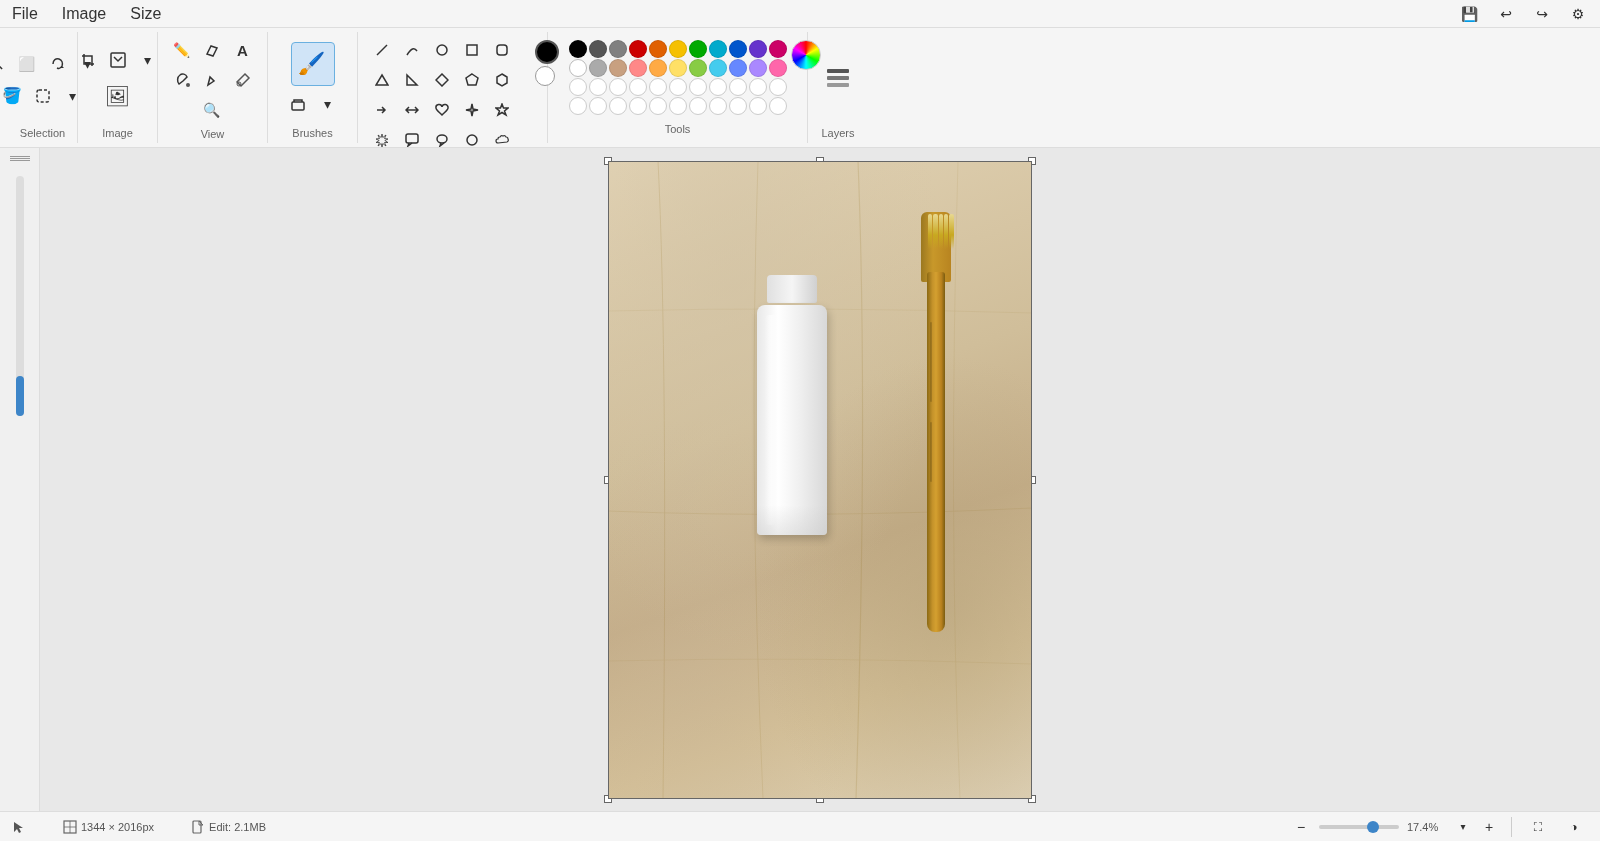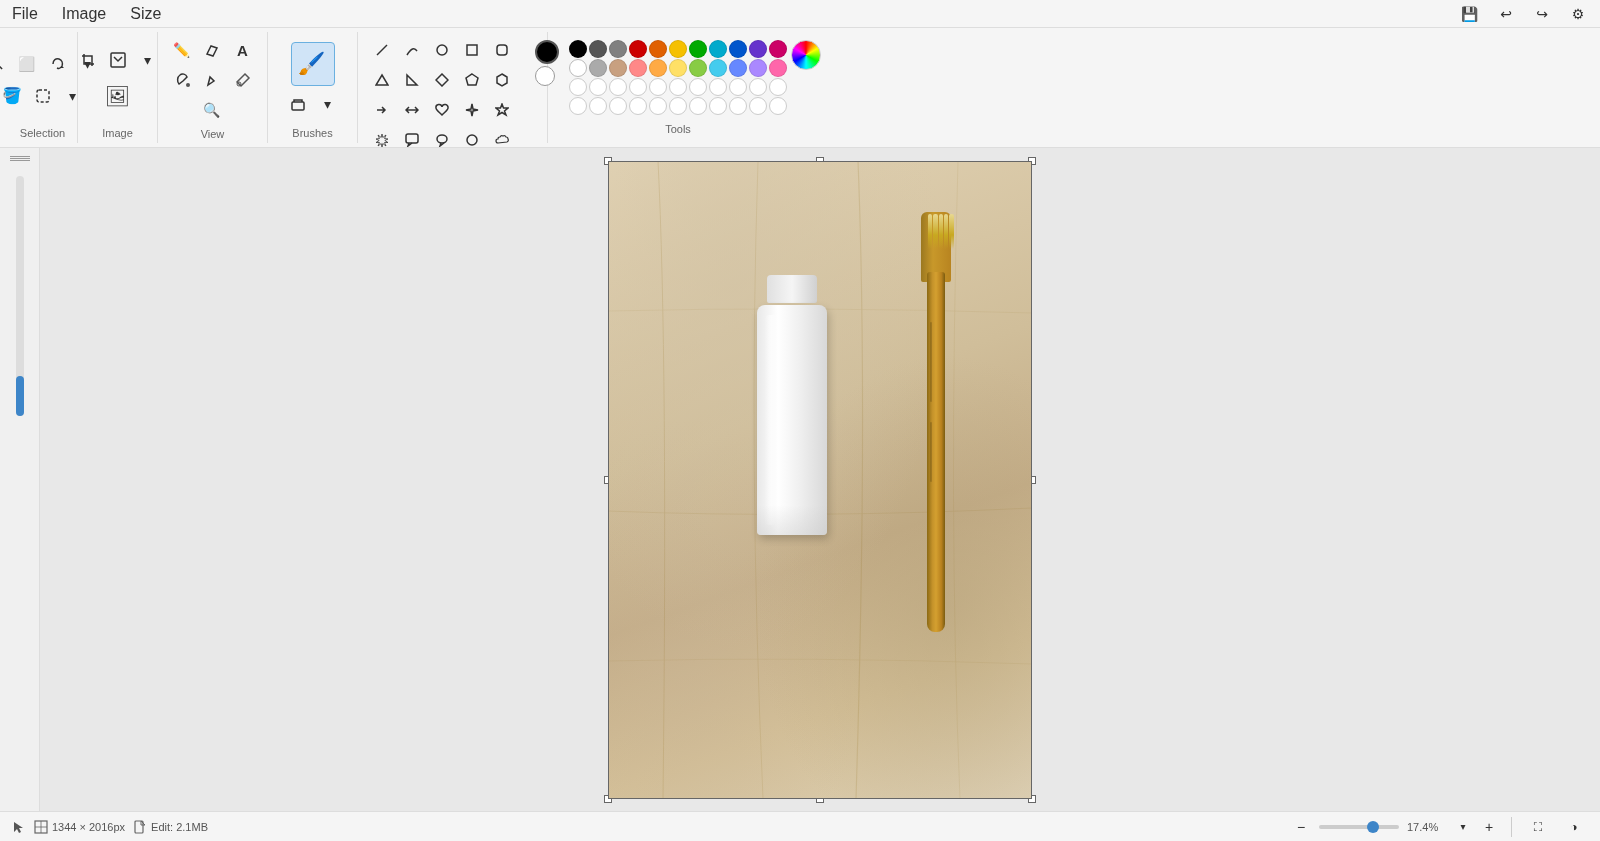--- a/index.html
+++ b/index.html
@@ -299,21 +299,21 @@
     .handle.br { bottom: -4px; right: -4px; }
 
     
     .status-bar {
       display: flex;
       align-items: center;
       background: #f5f5f5;
       border-top: 1px solid #ddd;
       height: 30px;
       padding: 0 12px;
-      gap: 8px;
+      gap: 37px;
       font-size: 11px;
       color: #555;
     }
     .status-item {
       display: flex;
       align-items: center;
       gap: 4px;
     }
     .status-right {
       margin-left: auto;
@@ -666,20 +666,32 @@
             <div class="color-swatch empty"></div>
           </div>
         </div>
 
         <div class="color-wheel"></div>
       </div>
     </div>
     <span class="toolbar-section-label">Tools</span>
   </div>
 
+  <div class="toolbar-section layers-section">
+    <div class="toolbar-icons">
+      <button class="tool-btn" style="width:40px; height:50px; font-size:22px;">
+        <svg width="30" height="30" viewBox="0 0 30 30">
+          <rect x="4" y="4" width="22" height="4" rx="1" fill="#555"></rect>
+          <rect x="4" y="11" width="22" height="4" rx="1" fill="#777"></rect>
+          <rect x="4" y="18" width="22" height="4" rx="1" fill="#999"></rect>
+        </svg>
+      </button>
+    </div>
+    <span class="toolbar-section-label">Layers</span>
+  </div>
 
 </div>
 
 <div class="canvas-area">
 
   <div class="left-panel">
     <div class="scroll-lines">
       <div class="scroll-line"></div>
       <div class="scroll-line"></div>
       <div class="scroll-line"></div>

